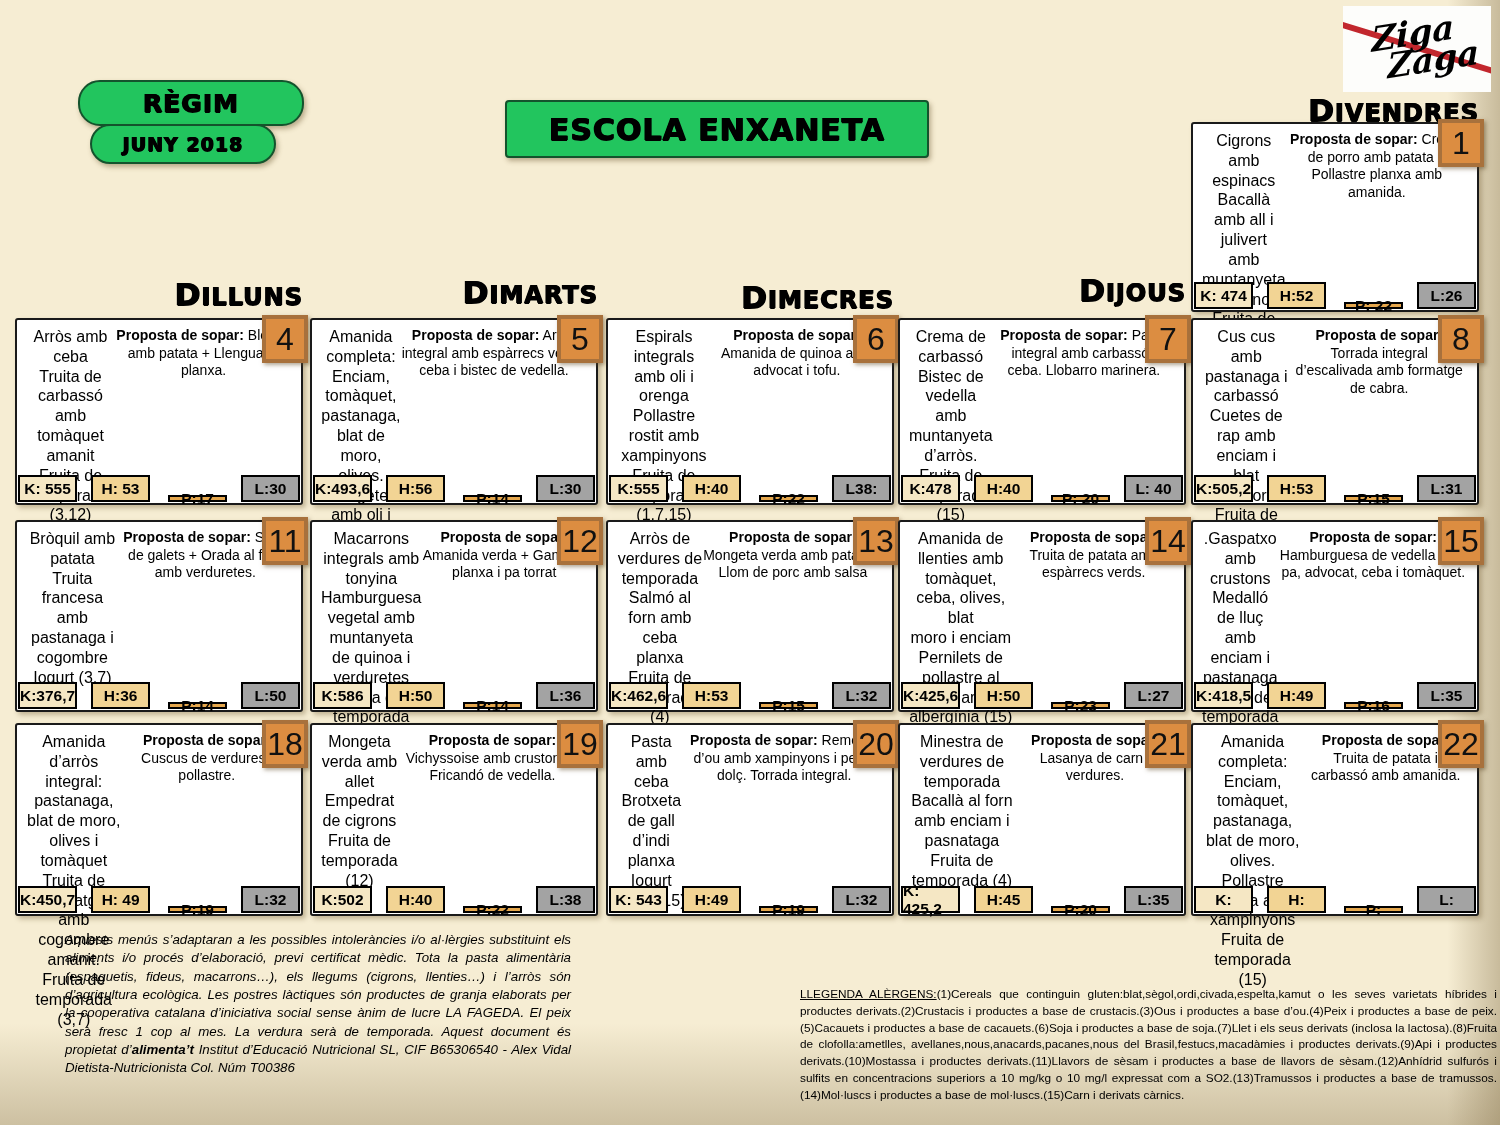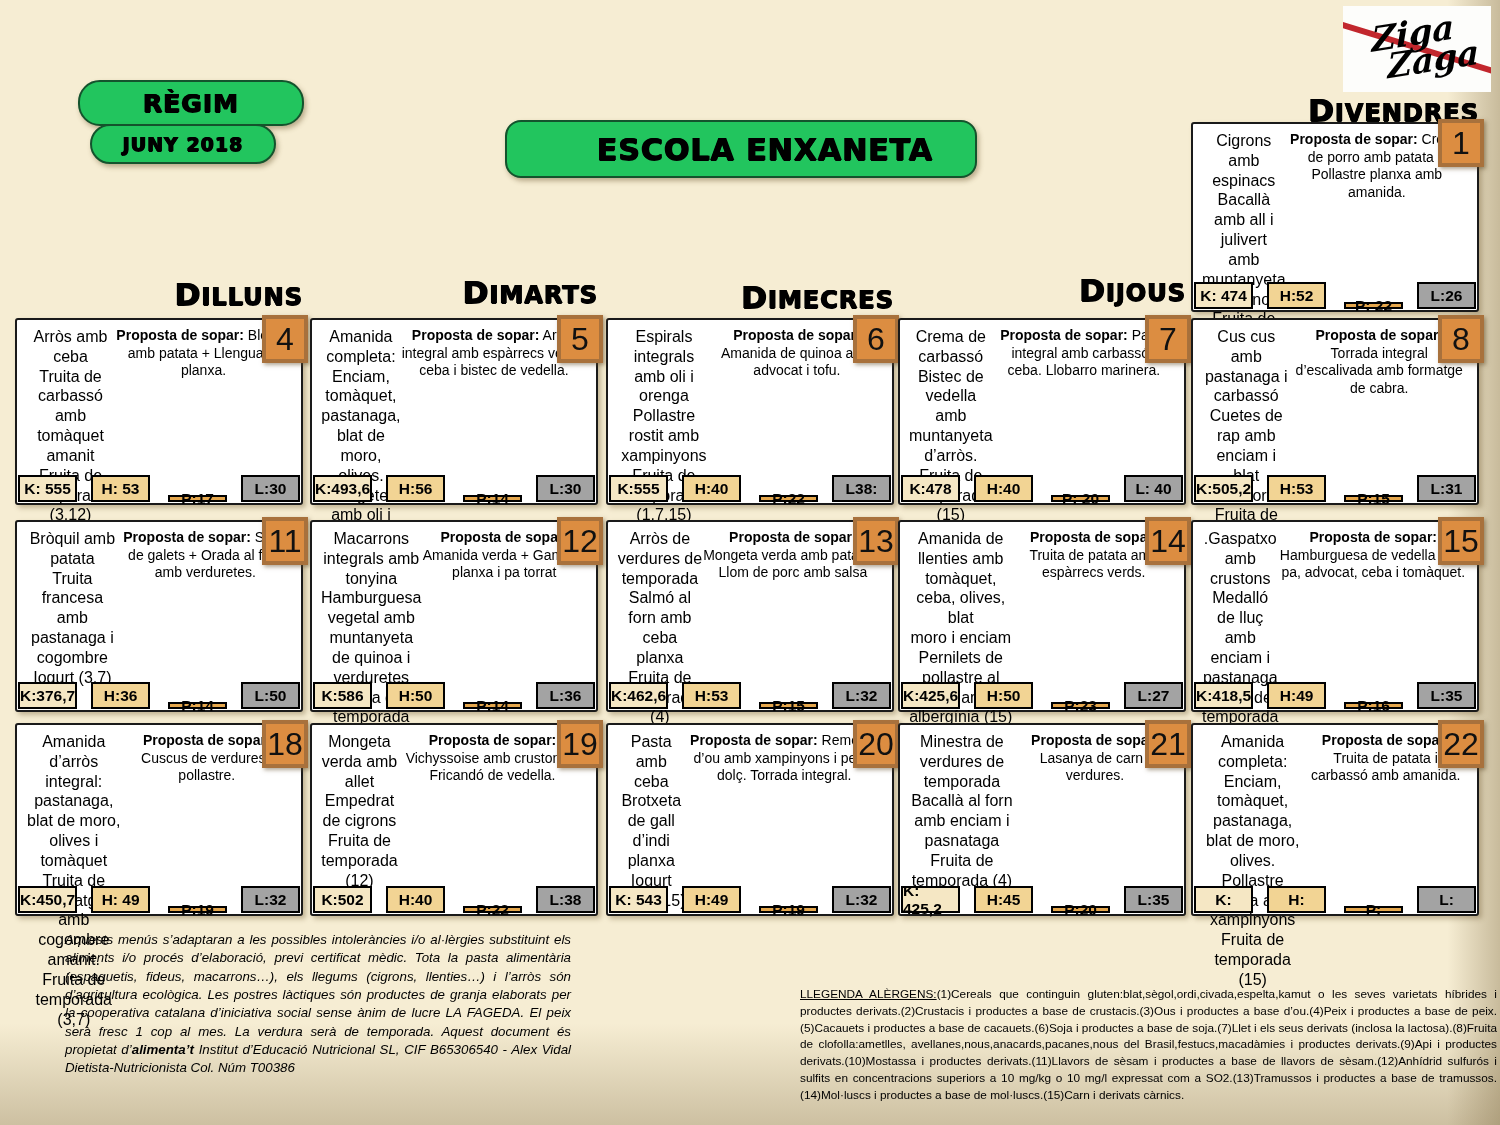--- a/index.html
+++ b/index.html
@@ -85,21 +85,21 @@
   <div class="z1">Ziga</div>
   <div class="z2">Zaga</div>
 </div>
 
 <div class="pill display" style="left:78px;top:80px;width:222px;height:42px;font-size:25px;">
     <span>RÈGIM</span>
   </div>
 <div class="pill display" style="left:90px;top:124px;width:182px;height:36px;font-size:19px;border-radius:20px;">
     <span>JUNY 2018</span>
   </div>
-<div class="pill display" style="left:505px;top:120px;width:420px;height:54px;font-size:30px;border-radius:16px;padding-left:48px;">
+<div class="pill display" style="left:505px;top:100px;width:420px;height:54px;font-size:30px;border-radius:4px;">
     <span>ESCOLA ENXANETA</span>
   </div>
 
 <div class="dayhead display" style="left:15px;top:276px;">DILLUNS</div>
 <div class="dayhead display" style="left:310px;top:274px;">DIMARTS</div>
 <div class="dayhead display" style="left:606px;top:279px;">DIMECRES</div>
 <div class="dayhead display" style="left:898px;top:272px;">DIJOUS</div>
 <div class="dayhead display" style="left:1191px;top:92px;">DIVENDRES</div>
 
 <div class="card c4 rD">

